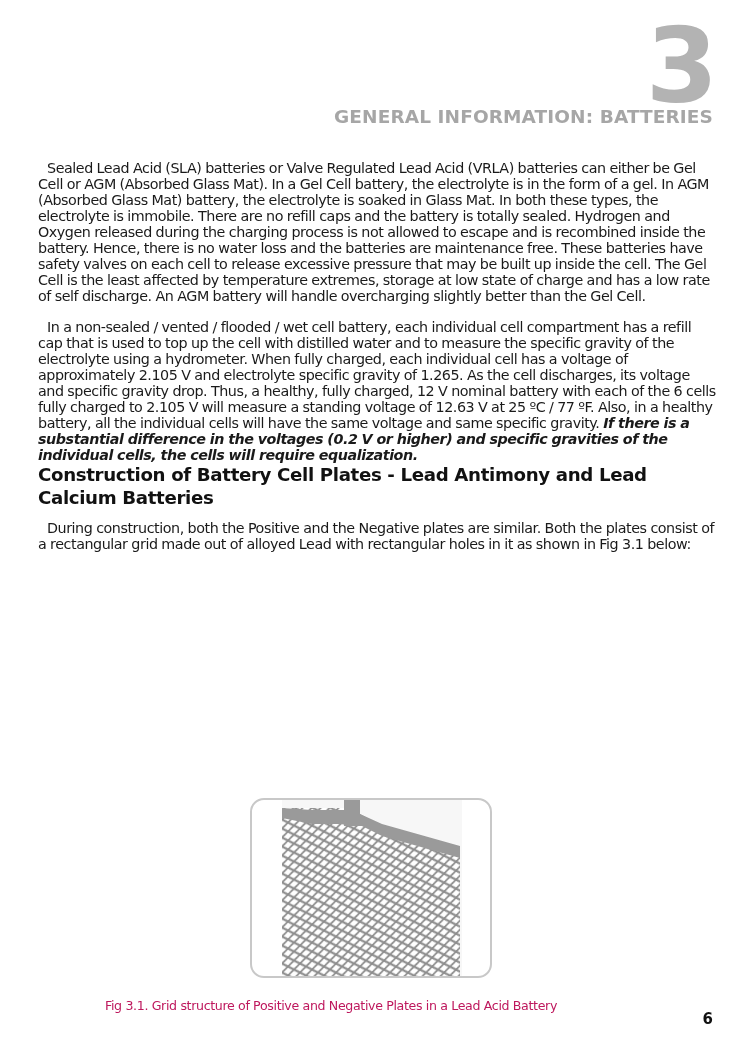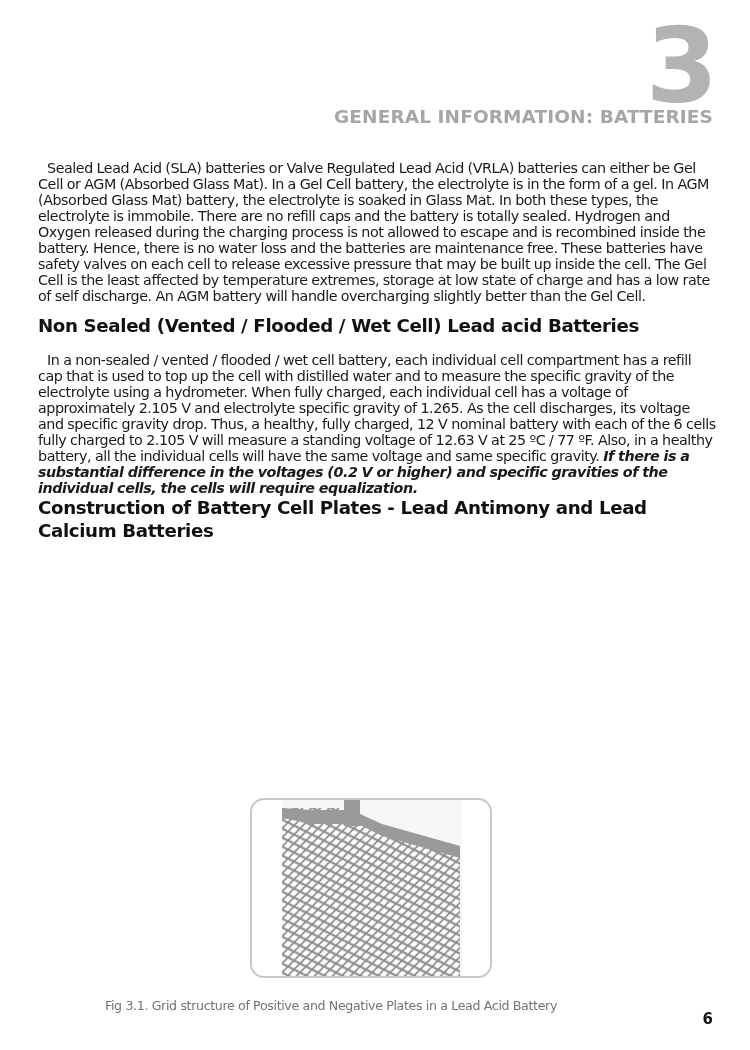--- a/index.html
+++ b/index.html
@@ -82,45 +82,45 @@
     .figure-frame svg { display: block; }
     .caption {
       position: absolute;
       left: 0;
       width: 662px;
       top: 998px;
       text-align: center;
       font-family: "DejaVu Sans", sans-serif;
       font-size: 12.6px;
       letter-spacing: -0.35px;
-      color: #737373;
+      color: #be185d;
     }
     .page-number {
       position: absolute;
       right: 37px;
       top: 1010px;
       font-family: "DejaVu Sans", sans-serif;
       font-weight: bold;
       font-size: 15px;
       color: #111;
     }
   </style>
 </head>
 <body>
 
 <div class="chapter-number">3</div>
 <div class="chapter-title">GENERAL INFORMATION: BATTERIES</div>
 
 <div class="content">
   <p class="body-text" id="sec1-p"><span class="indent"></span><span>Sealed Lead Acid (SLA) batteries or Valve Regulated Lead Acid (VRLA) batteries can either be Gel Cell or AGM (Absorbed Glass Mat). In a Gel Cell battery, the electrolyte is in the form of a gel. In AGM (Absorbed Glass Mat) battery, the electrolyte is soaked in Glass Mat. In both these types, the electrolyte is immobile. There are no refill caps and the battery is totally sealed. Hydrogen and Oxygen released during the charging process is not allowed to escape and is recombined inside the battery. Hence, there is no water loss and the batteries are maintenance free. These batteries have safety valves on each cell to release excessive pressure that may be built up inside the cell. The Gel Cell is the least affected by temperature extremes, storage at low state of charge and has a low rate of self discharge. An AGM battery will handle overcharging slightly better than the Gel Cell.</span></p>
 
-  <h2 class="section-heading" id="sec2-h">Non Sealed (Vented / Flooded / Wet Cell) Lead acid Batteries</h2>
   <p class="body-text" id="sec2-p"><span class="indent"></span><span>In a non-sealed / vented / flooded / wet cell battery, each individual cell compartment has a refill cap that is used to top up the cell with distilled water and to measure the specific gravity of the electrolyte using a hydrometer. When fully charged, each individual cell has a voltage of approximately 2.105 V and electrolyte specific gravity of 1.265. As the cell discharges, its voltage and specific gravity drop. Thus, a healthy, fully charged, 12 V nominal battery with each of the 6 cells fully charged to 2.105 V will measure a standing voltage of 12.63 V at 25 ºC / 77 ºF.  Also, in a healthy battery, all the individual cells will have the same voltage and same specific gravity. </span><span class="emph">If there is a substantial difference in the voltages (0.2 V or higher) and specific gravities of the individual cells, the cells will require equalization.</span></p>
 
   <h2 class="section-heading" id="sec3-h">Construction of Battery Cell Plates - Lead Antimony and Lead Calcium Batteries</h2>
+  <p class="body-text" id="sec3-p"><span class="indent"></span><span>During construction, both the Positive and the Negative plates are similar. Both the plates consist of a rectangular grid made out of alloyed Lead with rectangular holes in it as shown in Fig 3.1 below:</span></p>
 </div>
 
 <div class="figure-frame">
   <svg width="238" height="176" viewBox="0 0 238 176">
     <defs>
       <pattern id="mesh" x="0" y="0" width="12" height="9" patternUnits="userSpaceOnUse" patternTransform="skewY(-14)">
         <rect width="12" height="9" fill="#ffffff"></rect>
         <path d="M0 4.5 L6 0 L12 4.5 L6 9 Z" fill="none" stroke="#8c8c8c" stroke-width="2"></path>
       </pattern>
       <clipPath id="gridclip">

